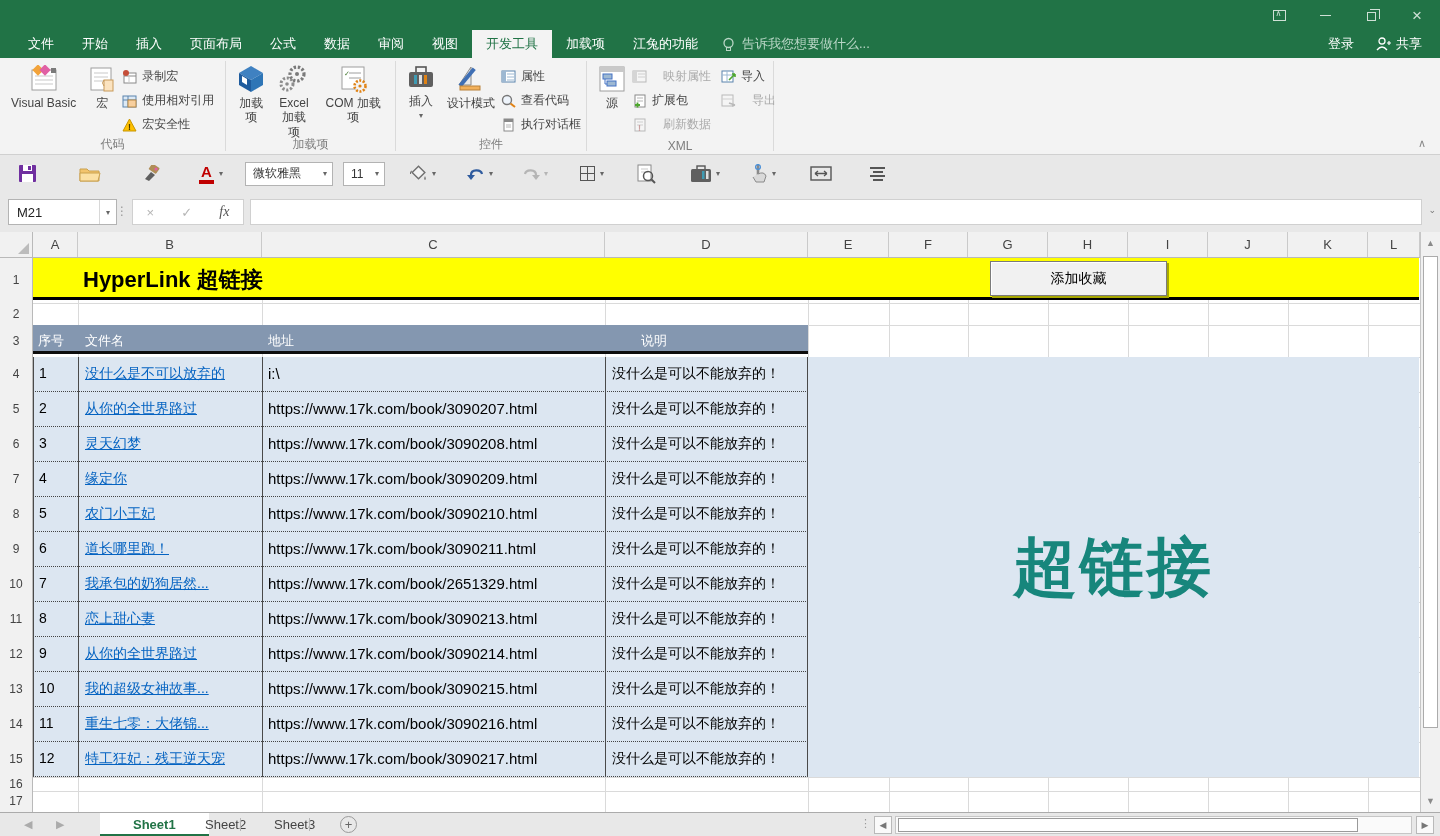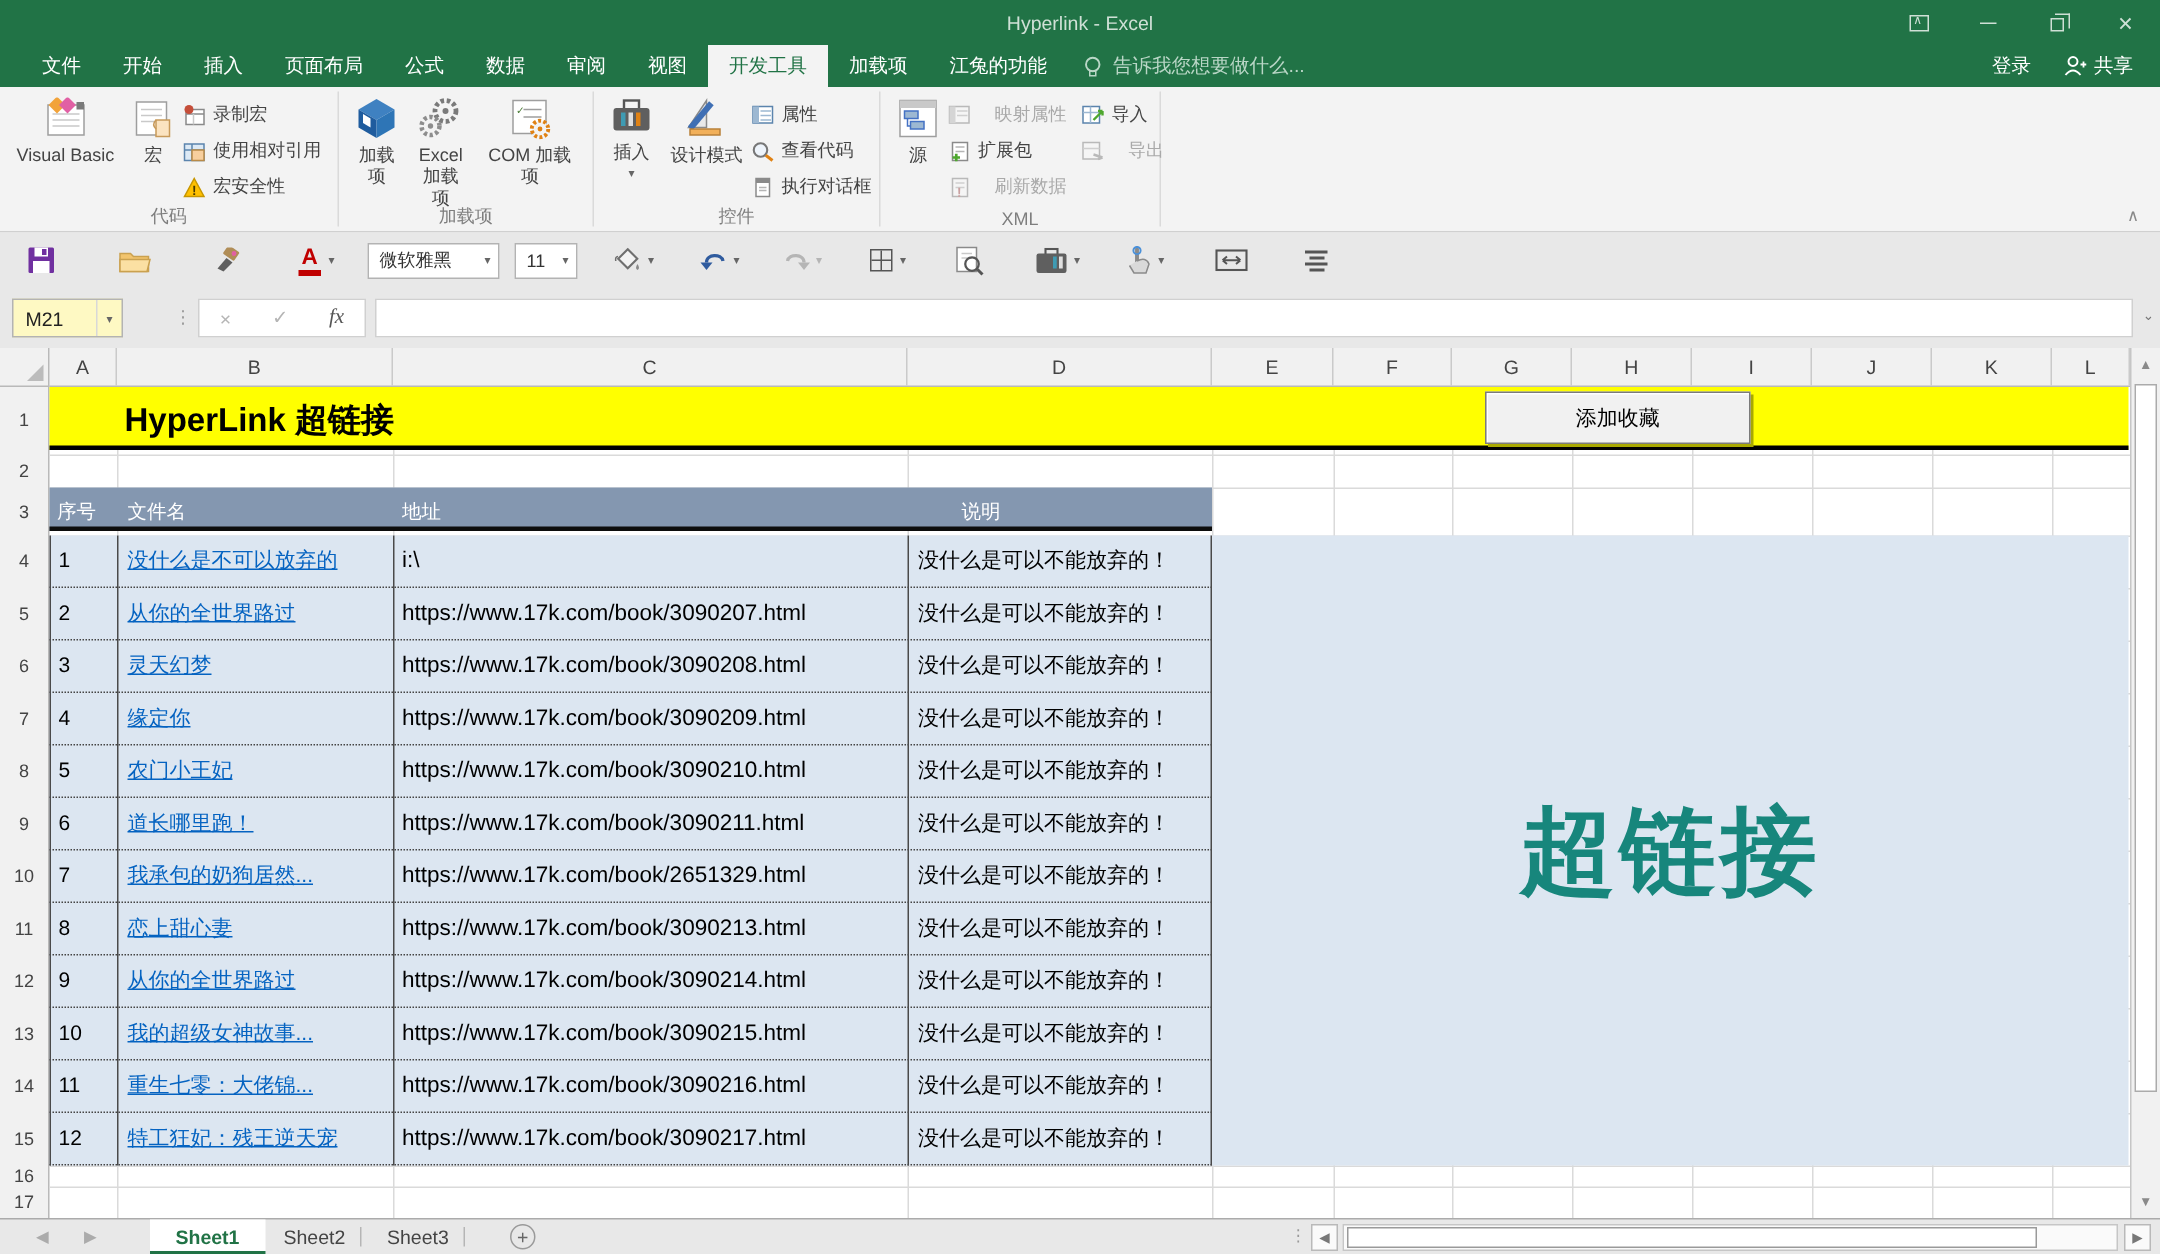--- a/index.html
+++ b/index.html
@@ -46,21 +46,21 @@
   .fontcolor-a { font-size:15px; font-weight:bold; color:#c00000; line-height:1; }
   .fontcolor-bar { width:15px; height:4px; background:#c00000; margin-top:1px; }
   .grid-icon { width:15px; height:15px; border:1px solid #555; position:relative; }
   .grid-icon::before { content:""; position:absolute; left:0; right:0; top:6px; height:1px; background:#555; }
   .grid-icon::after { content:""; position:absolute; top:0; bottom:0; left:6px; width:1px; background:#555; }
   .align-icon { display:flex; flex-direction:column; gap:2px; align-items:center; }
   .align-icon div { height:2px; background:#555; }
 
   
   .formularow { position:absolute; top:192px; left:0; width:100%; height:40px; background:#e8e8e8; }
-  .namebox { position:absolute; left:8px; top:7px; width:74px; height:26px; background:#fef9c3; border:1px solid #b3b3b3; display:flex; align-items:center; font-size:13px; color:#222; padding-left:8px; }
+  .namebox { position:absolute; left:8px; top:7px; width:109px; height:26px; background:#ffffff; border:1px solid #b3b3b3; display:flex; align-items:center; font-size:13px; color:#222; padding-left:8px; }
   .namebox .dd { margin-left:auto; padding:0 6px; border-left:1px solid #d8d8d8; height:100%; display:flex; align-items:center; }
   .fbar-dots { position:absolute; left:116px; top:12px; color:#9a9a9a; font-size:12px; letter-spacing:0; }
   .fbar-btns { position:absolute; left:132px; top:7px; width:112px; height:26px; background:#fff; border:1px solid #d0d0d0; display:flex; align-items:center; justify-content:space-around; }
   .fbar-btn { font-size:13px; color:#b5b5b5; }
   .fx { font-family:"Liberation Serif",serif; font-style:italic; font-size:14px; color:#555; }
   .formula-input { position:absolute; left:250px; top:7px; right:18px; height:26px; background:#fff; border:1px solid #d0d0d0; font-size:13px; padding:0 6px; color:#222; }
   .fbar-chevron { position:absolute; right:4px; top:13px; font-size:9px; color:#777; }
 
   
   .grid { position:absolute; top:232px; left:0; width:1420px; height:580px; background:#fff; overflow:hidden; }
@@ -93,36 +93,35 @@
   .tvline { position:absolute; top:125px; height:420px; width:1px; background:#4a4a4a; }
 
   
   .vscroll { position:absolute; top:232px; left:1420px; width:20px; height:580px; background:#f1f1f1; border-left:1px solid #c6c6c6; }
   .vs-arrow { position:absolute; left:2px; width:15px; height:16px; background:#f1f1f1; color:#8a8a8a; font-size:9px; text-align:center; line-height:16px; }
   .vs-thumb { position:absolute; left:2px; top:24px; width:15px; height:472px; background:#ffffff; border:1px solid #ababab; }
 
   
   .sheetbar { position:absolute; top:812px; left:0; width:100%; height:24px; background:#e8e8e8; border-top:1px solid #ababab; font-size:13px; color:#444; }
   .nav-arrow { position:absolute; top:0; height:23px; display:flex; align-items:center; color:#ababab; font-size:11px; }
-  .stab { position:absolute; top:0; height:23px; display:flex; align-items:center; padding:0 17px; cursor:default; }
+  .stab { position:absolute; top:0; height:23px; display:flex; align-items:center; padding:0 33px; cursor:default; }
   .stab.active { background:#fff; color:#217346; font-weight:bold; box-shadow:inset 0 -2px 0 #217346; }
   .stab-divider { position:absolute; top:5px; width:1px; height:13px; background:#b5b5b5; }
   .addsheet { position:absolute; top:3px; width:17px; height:17px; border:1px solid #9a9a9a; border-radius:50%; color:#666; font-size:13px; line-height:15px; text-align:center; }
   .hs-dots { position:absolute; left:860px; top:4px; color:#9a9a9a; font-size:11px; }
   .hs-arrow { position:absolute; top:3px; width:18px; height:18px; background:#fafafa; border:1px solid #b9b9b9; color:#777; font-size:9px; text-align:center; line-height:17px; }
   .hs-track { position:absolute; left:895px; right:28px; top:3px; height:18px; background:#fafafa; border:1px solid #c6c6c6; }
   .hs-thumb { position:absolute; left:2px; top:1px; width:460px; height:14px; background:#fff; border:1px solid #9a9a9a; }
 </style>
 </head>
 <body>
 
 <div class="app">
 
   <div class="titlebar">
-    <div class="title-text">Hyperlink - Excel</div>
     <div class="win-controls">
       <div class="win-btn">
           <span class="ribbon-opts-glyph"></span>
         </div>
       <div class="win-btn">
           <span class="min-glyph"></span>
         </div>
       <div class="win-btn">
           <span class="restore-glyph"></span>
         </div>

